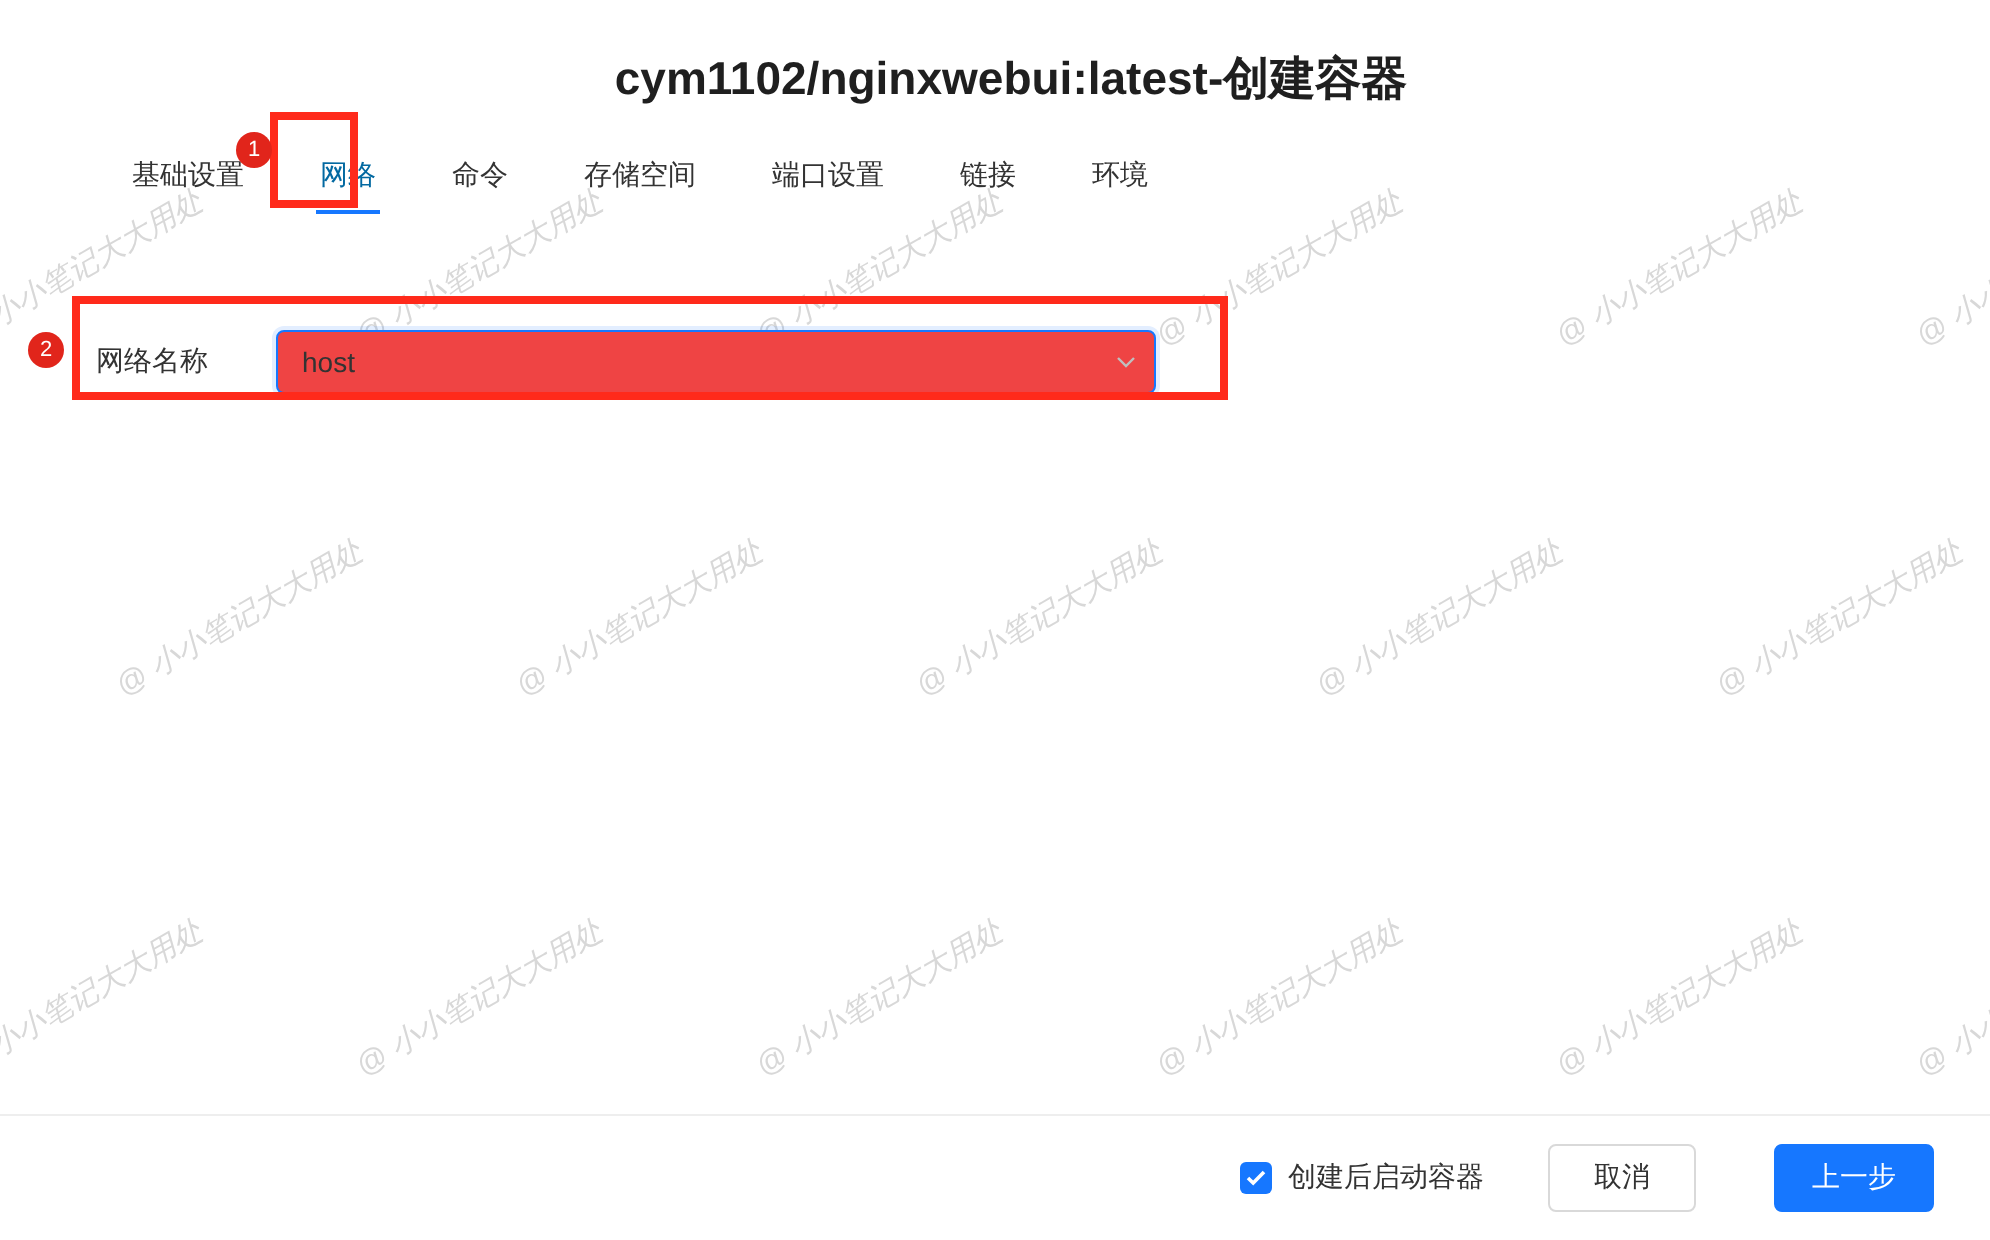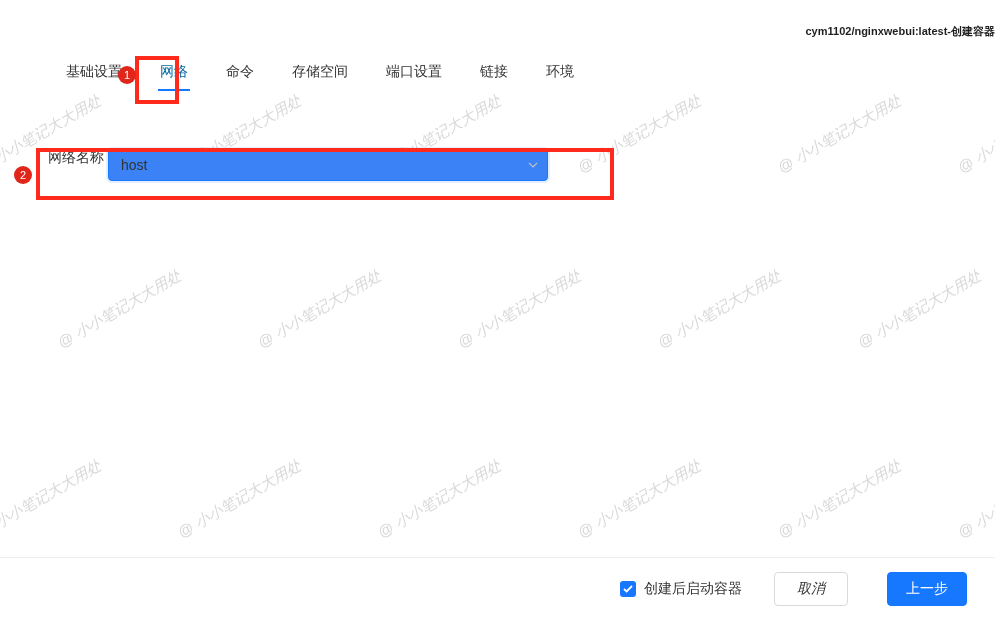--- a/index.html
+++ b/index.html
@@ -20,22 +20,22 @@
     .wm {
       position: absolute;
       color: #d8d8d8;
       font-size: 15px;
       transform: rotate(-30deg);
       white-space: nowrap;
       font-style: italic;
     }
     .content { position: relative; z-index: 1; }
     .page-title {
-      text-align: right;
-      font-size: 11px;
+      text-align: center;
+      font-size: 23px;
       font-weight: 700;
       color: #1f1f1f;
       padding: 24px 0 4px 16px;
     }
     .tabs {
       display: flex;
       align-items: flex-end;
       padding: 12px 48px 0 48px;
       gap: 34px;
       font-size: 14px;
@@ -55,41 +55,42 @@
       position: absolute;
       left: 0; right: 0; bottom: -2px;
       height: 2px;
       background: #1677ff;
     }
     .form-area {
       padding: 60px 48px 0 48px;
     }
     .form-row {
       display: flex;
-      align-items: flex-start;
+      align-items: center;
+      gap: 30px;
     }
     .form-label {
       font-size: 14px;
       color: #333;
       min-width: 60px;
     }
     .select {
       position: relative;
       width: 440px;
     }
     .select-input {
       width: 100%;
       height: 32px;
       border: 1px solid #1677ff;
       border-radius: 4px;
       padding: 0 28px 0 12px;
       font-size: 14px;
       color: #333;
       outline: none;
-      background: #3b82f6;
+      background: #ef4444;
       box-shadow: 0 0 0 2px rgba(22,119,255,0.12);
     }
     .select-chevron {
       position: absolute;
       right: 10px;
       top: 50%;
       transform: translateY(-50%);
       display: flex;
       align-items: center;
       color: #bfbfbf;
@@ -132,21 +133,20 @@
       display: flex;
       align-items: center;
       justify-content: center;
       cursor: pointer;
       padding: 0 18px;
     }
     .btn-default {
       background: #fff;
       border: 1px solid #d9d9d9;
       color: #333;
-      font-style: italic;
     }
     .btn-primary {
       background: #1677ff;
       border: 1px solid #1677ff;
       color: #fff;
       margin-left: 21px;
     }
     .annot-circle {
       position: absolute;
       width: 18px; height: 18px;

